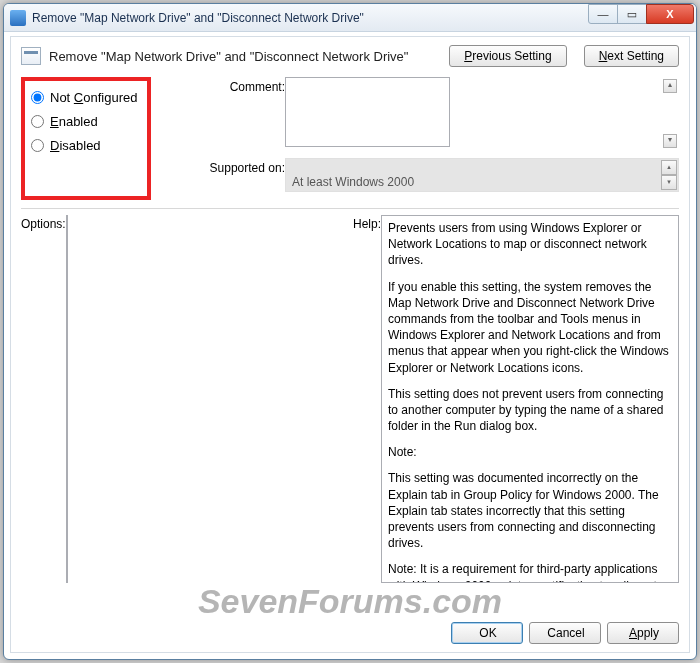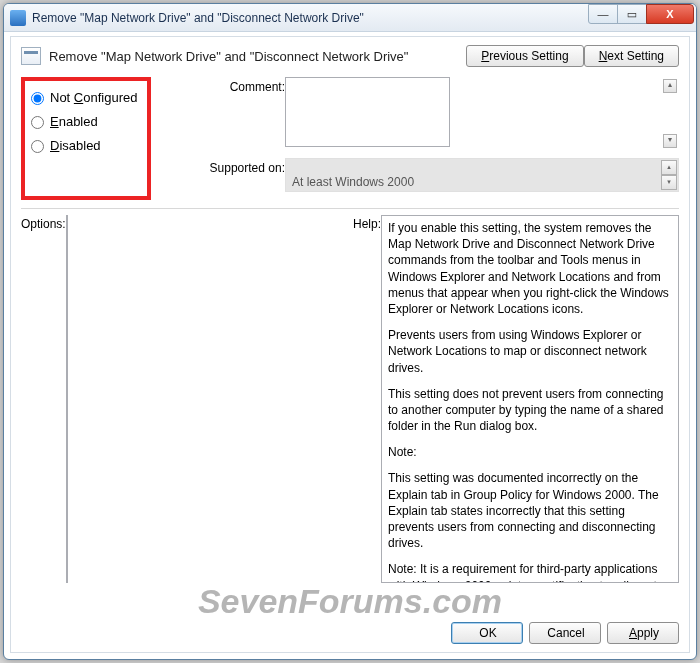--- a/index.html
+++ b/index.html
@@ -76,21 +76,21 @@
   background: linear-gradient(#fff,#e8eef5);
   margin-right: 8px;
   position: relative;
 }
 .hdr .picon:before {
   content:"";
   position:absolute; left:2px; top:3px; right:2px; height:3px;
   background:#7090b0;
 }
 .hdr .ptxt { flex: 1; font-size: 13px; color: #222; }
-.navbtns { display: flex; gap: 0; }
+.navbtns { display: flex; gap: 17px; }
 .btn {
   height: 22px;
   padding: 0 14px;
   font-size: 12px;
   background: linear-gradient(#fdfdfd,#e6e6e6);
   border: 1px solid #8e8e8e;
   border-radius: 3px;
   cursor: default;
   display: inline-flex;
   align-items: center;
@@ -104,21 +104,21 @@
   display: flex;
   padding: 4px 10px 2px 10px;
 }
 .radiocol {
   width: 130px;
   padding: 6px 8px 8px 6px;
   border: 4px solid #ec2324;
   margin-right: 12px;
 }
 .radio {
-  display: flex; align-items: flex-end;
+  display: flex; align-items: center;
   margin: 3px 0 9px 0;
   font-size: 13px;
   color: #000;
 }
 .radio input { margin: 0 6px 0 0; }
 .radio .ul { text-decoration: underline; }
 .kv {
   display: flex;
   margin-bottom: 8px;
 }
@@ -283,22 +283,22 @@
     <div class="hr"></div>
 
     <div class="lower">
       <div class="col" style="flex:0 0 320px">
         <div class="clabel">Options:</div>
         <div class="box optbox"></div>
       </div>
       <div class="col">
         <div class="clabel">Help:</div>
         <div class="box helpbox">
+          <p>Prevents users from using Windows Explorer or Network Locations to map or disconnect network drives.</p>
           <p>If you enable this setting, the system removes the Map Network Drive and Disconnect Network Drive commands from the toolbar and Tools menus in Windows Explorer and Network Locations and from menus that appear when you right-click the Windows Explorer or Network Locations icons.</p>
-          <p>Prevents users from using Windows Explorer or Network Locations to map or disconnect network drives.</p>
           <p>This setting does not prevent users from connecting to another computer by typing the name of a shared folder in the Run dialog box.</p>
           <p>Note:</p>
           <p>This setting was documented incorrectly on the Explain tab in Group Policy for Windows 2000. The Explain tab states incorrectly that this setting prevents users from connecting and disconnecting drives.</p>
           <p>Note: It is a requirement for third-party applications with Windows 2000 or later certification to adhere to this setting.</p>
         </div>
       </div>
     </div>
 
     <div class="footer">
       <div class="btn default">OK</div>

